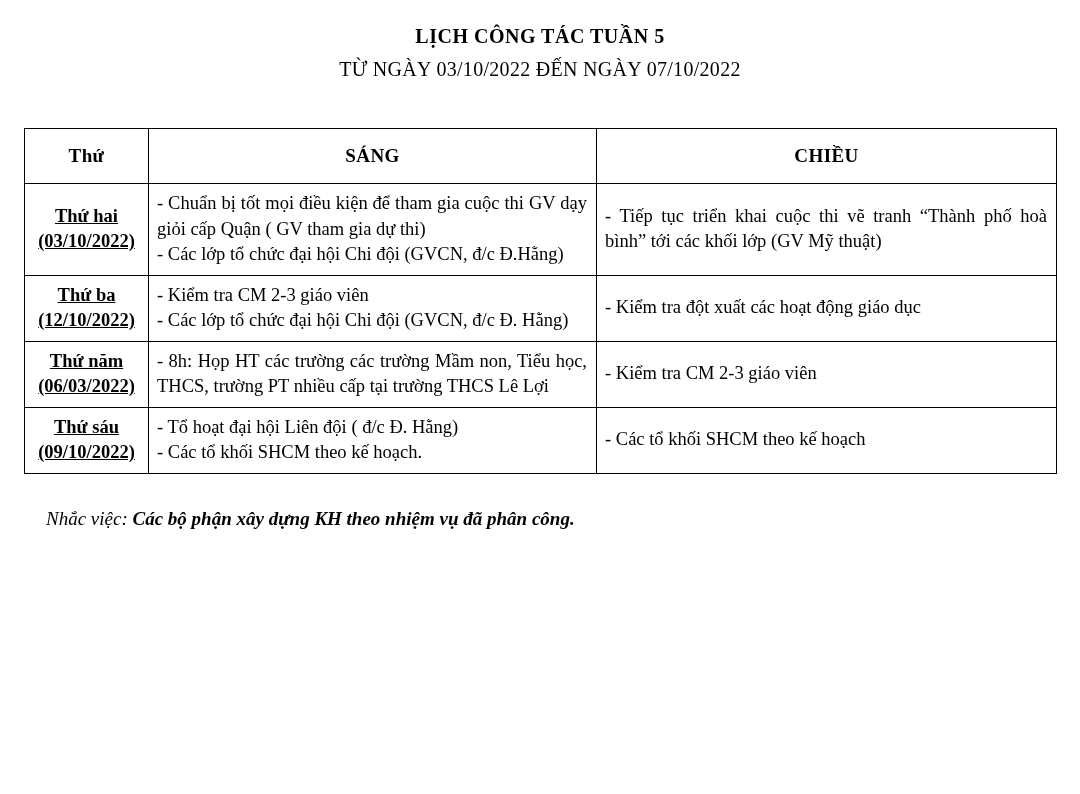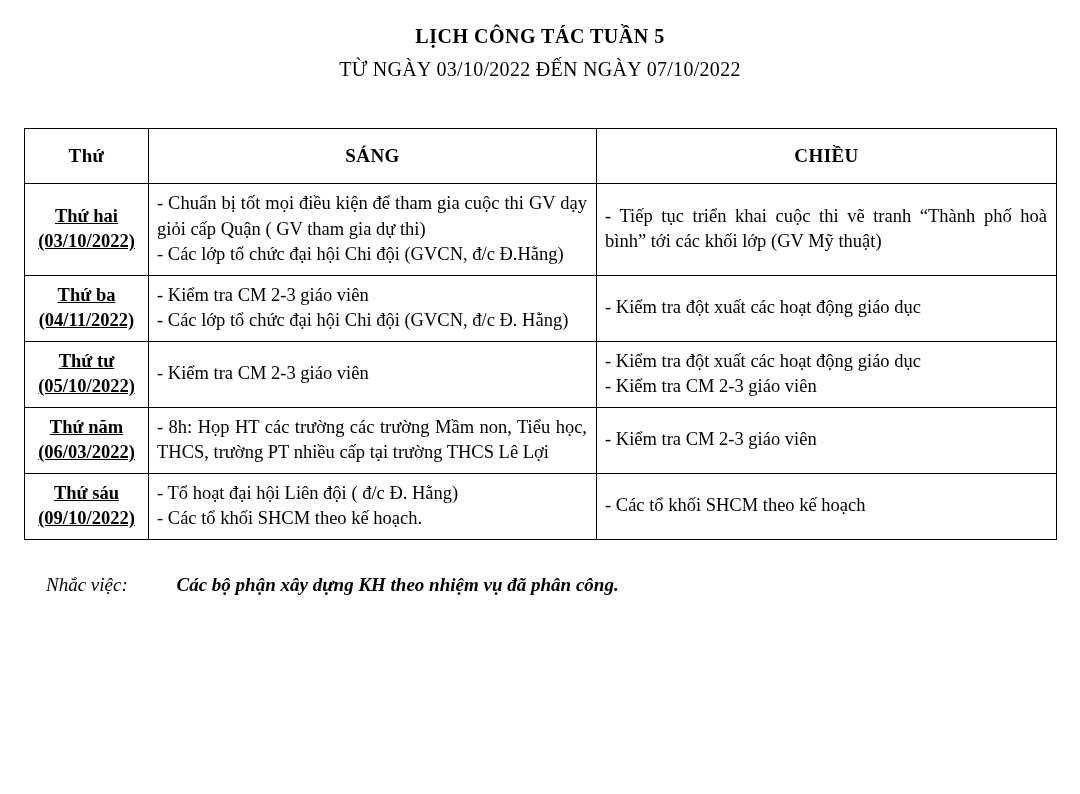--- a/index.html
+++ b/index.html
@@ -85,21 +85,20 @@
     font-weight: bold;
   }
   .footer-note .note-label {
     font-style: italic;
     font-weight: normal;
     text-align: center;
   }
   .footer-note .note-text {
     font-style: italic;
     font-weight: bold;
-    margin-left: 44px;
   }
 </style>
 </head>
 <body>
 
 <div class="page">
 
   <div class="title-block">
     <div class="doc-title">LỊCH CÔNG TÁC TUẦN 5</div>
     <div class="doc-subtitle">TỪ NGÀY 03/10/2022 ĐẾN NGÀY 07/10/2022</div>
@@ -129,41 +128,28 @@
             <span class="line">- Chuẩn bị tốt mọi điều kiện để tham gia cuộc thi GV dạy giỏi cấp Quận ( GV tham gia dự thi)</span>
             <span class="line">-  Các lớp tổ chức đại hội Chi đội (GVCN, đ/c Đ.Hằng)</span>
           </td>
           <td class="content-cell">
             <span class="line">- Tiếp tục triển khai cuộc thi vẽ tranh “Thành phố hoà bình” tới các khối lớp (GV Mỹ thuật)</span>
           </td>
         </tr>
         <tr>
           <td class="day-cell">
             <span class="line">Thứ ba</span>
-            <span class="line">(04/11/2022)</span>
+            <span class="line">(12/10/2022)</span>
           </td>
           <td class="content-cell">
             <span class="line">- Kiểm tra CM 2-3 giáo viên</span>
             <span class="line">-  Các lớp tổ chức đại hội Chi đội (GVCN, đ/c Đ. Hằng)</span>
           </td>
           <td class="content-cell">
             <span class="line">- Kiểm tra đột xuất các hoạt động giáo dục</span>
-          </td>
-        </tr>
-        <tr>
-          <td class="day-cell">
-            <span class="line">Thứ tư</span>
-            <span class="line">(05/10/2022)</span>
-          </td>
-          <td class="content-cell">
-            <span class="line">- Kiểm tra CM 2-3 giáo viên</span>
-          </td>
-          <td class="content-cell">
-            <span class="line">- Kiểm tra đột xuất các hoạt động giáo dục</span>
-            <span class="line">- Kiểm tra CM 2-3 giáo viên</span>
           </td>
         </tr>
         <tr>
           <td class="day-cell">
             <span class="line">Thứ năm</span>
             <span class="line">(06/03/2022)</span>
           </td>
           <td class="content-cell">
             <span class="line">- 8h: Họp HT các trường các trường Mầm non, Tiểu học, THCS, trường PT nhiều cấp tại trường THCS Lê Lợi</span>
           </td>

